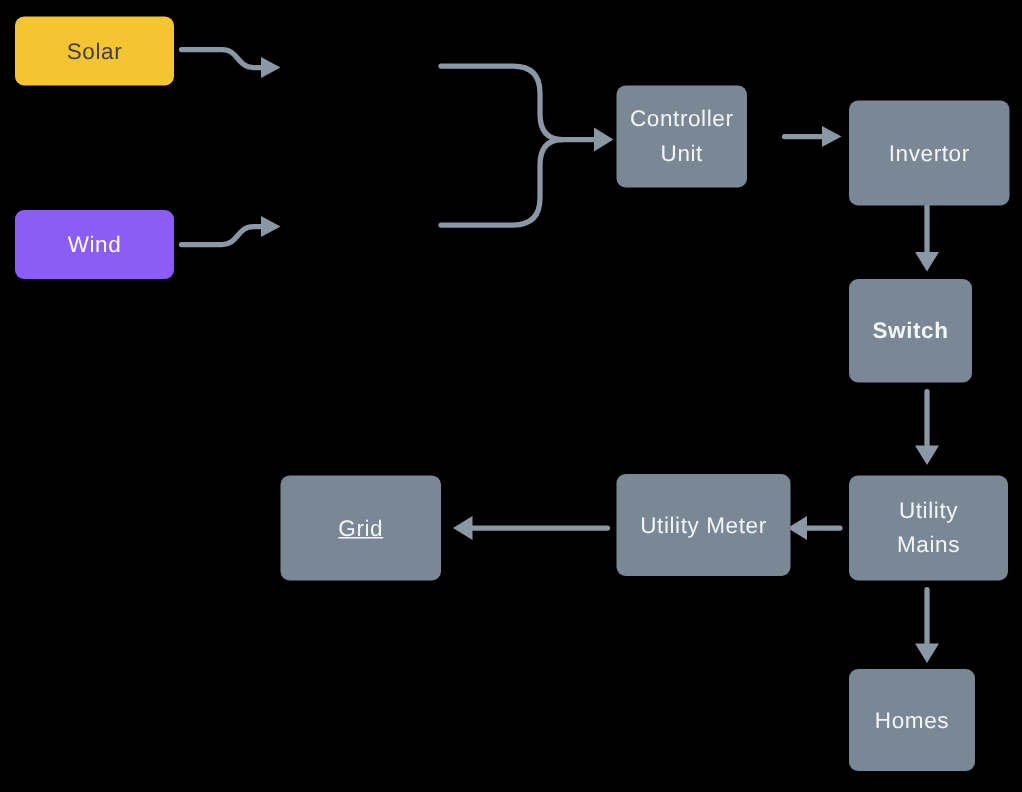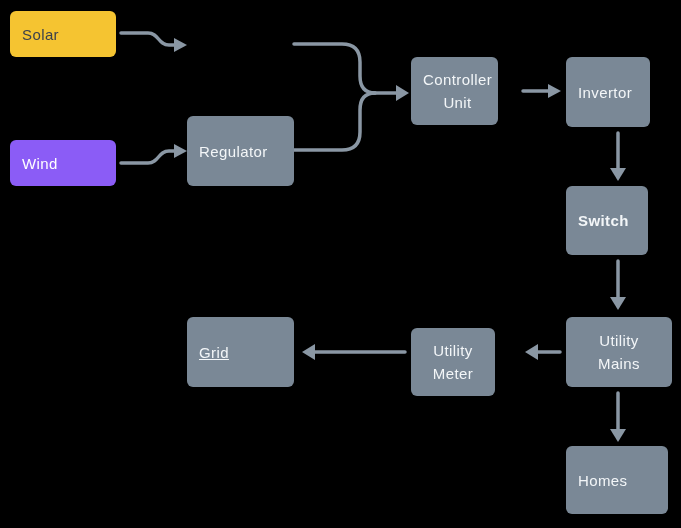--- a/index.html
+++ b/index.html
@@ -10,44 +10,44 @@
     font-family:"Liberation Sans", sans-serif;
     overflow:hidden;
   }
   .edges { position:absolute; left:0; top:0; }
   .edges path { fill:none; stroke:#8A97A4; stroke-width:3.5; stroke-linecap:round; }
   .edges polygon { fill:#8A97A4; stroke:none; }
   .node {
     position:absolute;
     box-sizing:border-box;
     border-radius:6px;
-    display:flex; align-items:center; 
+    display:flex; align-items:center; justify-content:center;
     text-align:center;
     background:#7A8896;
     color:#F3F6F8;
     font-size:15px;
     line-height:23px;
     letter-spacing:0.4px;
     padding:16px 12px;
   }
   .node--solar { background:#F5C431; color:#3B414C; }
   .node--wind  { background:#8b5cf6; color:#FFFFFF; }
 
   
   .n-solar          { left:10px;  top:11px;  width:106px; height:46px; }
   .n-wind           { left:10px;  top:140px; width:106px; height:46px; }
   .n-charge-control { left:187px; top:10px;  width:107px; height:70px; }
   .n-regulator      { left:187px; top:116px; width:107px; height:70px; }
   .n-controller-unit{ left:411px; top:57px;  width:87px; height:68px; }
-  .n-invertor       { left:566px; top:57px;  width:84px; height:70px; }
+  .n-invertor       { left:566px; top:67px;  width:107px; height:70px; }
   .n-switch         { left:566px; top:186px; width:82px; height:69px;font-weight:bold; }
   .n-utility-mains  { left:566px; top:317px; width:106px; height:70px; }
-  .n-utility-meter  { left:411px; top:328px; width:84px; height:68px; }
+  .n-utility-meter  { left:411px; top:316px; width:116px; height:68px; }
   .n-grid           { left:187px; top:317px; width:107px; height:70px;text-decoration:underline; }
-  .n-homes          { left:566px; top:446px; width:102px; height:68px; }
+  .n-homes          { left:566px; top:446px; width:84px; height:68px; }
 </style>
 </head>
 <body>
 
 <div class="canvas">
 
   <svg class="edges" width="681" height="528" viewBox="0 0 681 528" aria-hidden="true">
     <g>
       <path d="M121,33 L148,33 C159,33 158,45 169,45 L174,45"></path>
       <polygon points="174,38 187,45 174,52"></polygon>
@@ -94,23 +94,20 @@
 
   <div class="node node--solar n-solar">
     <span>Solar</span>
   </div>
 
   <div class="node node--wind n-wind">
     <span>Wind</span>
   </div>
 
 
-  <div class="node n-regulator">
-    <span>Regulator</span>
-  </div>
 
   <div class="node n-controller-unit">
     <span>Controller Unit</span>
   </div>
 
   <div class="node n-invertor">
     <span>Invertor</span>
   </div>
 
   <div class="node n-switch">

